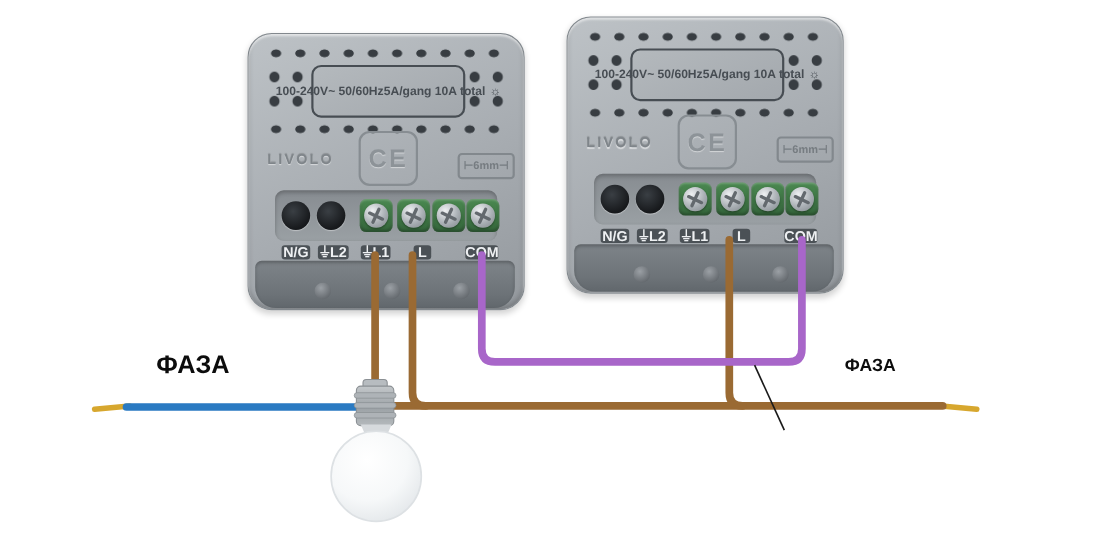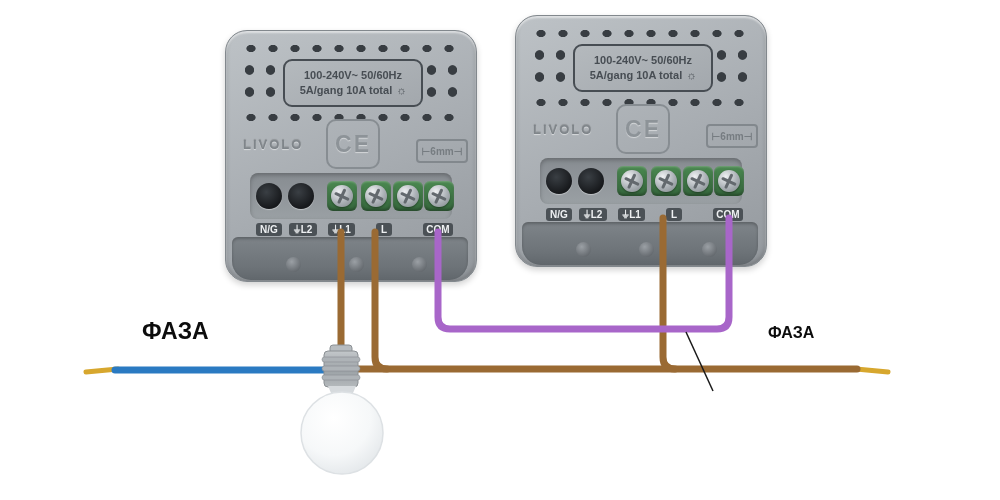--- a/index.html
+++ b/index.html
@@ -15,21 +15,21 @@
 
   .vent{position:absolute;background-image:radial-gradient(#383d42 4.2px,rgba(0,0,0,0) 5px);
         background-size:22px 17px;}
   .v-top{left:14px;top:9px;width:222px;height:17px}
   .v-lu{left:13px;top:28px;width:42px;height:44px;background-size:21px 22px}
   .v-ru{left:195px;top:28px;width:42px;height:44px;background-size:21px 22px}
   .v-mid{left:14px;top:78px;width:222px;height:17px}
 
   .spec{position:absolute;left:57px;top:28px;width:136px;height:44px;border:2.5px solid #474d53;
     border-radius:9px;background:linear-gradient(155deg,#b4b9bd,#a3a8ad);
-    display:flex;flex-direction:column;align-items:center;justify-content:center;
+    display:flex;align-items:center;justify-content:center;
     color:#474d53;font-size:11px;font-weight:bold;line-height:15px;white-space:nowrap;}
   .spec .sun{margin-left:4px;font-size:11px}
 
   .brand{position:absolute;left:17px;top:106px;font-size:13px;font-weight:bold;letter-spacing:2px;
     color:#7f858a;text-shadow:0 1px 1px rgba(255,255,255,.55),0 -1px 1px rgba(0,0,0,.2);}
   .ce{position:absolute;left:100px;top:88px;width:50px;height:46px;border:2.5px solid #878d92;border-radius:10px;
     display:flex;align-items:center;justify-content:center;font-size:23px;font-weight:bold;letter-spacing:2px;
     color:#8d9398;text-shadow:0 1px 1px rgba(255,255,255,.5);}
   .gap{position:absolute;left:190px;top:108px;width:48px;height:20px;border:2px solid #82888d;border-radius:4px;
     display:flex;align-items:center;justify-content:center;font-size:10px;font-weight:bold;color:#767c81;}
@@ -44,21 +44,21 @@
     box-shadow:inset 0 1px 2px rgba(255,255,255,.25),inset 0 -2px 3px rgba(0,0,0,.3);}
   .t1{left:101px}.t2{left:135px}.t3{left:167px}.t4{left:198px}
   .screw{position:absolute;left:4px;top:4px;width:22px;height:22px;border-radius:50%;
     background:radial-gradient(circle at 35% 30%,#eef0f2,#aab0b5 55%,#7f858a);box-shadow:0 1px 2px rgba(0,0,0,.4);}
   .screw::before,.screw::after{content:"";position:absolute;left:3px;top:10px;width:16px;height:2.5px;
     background:#63696e;border-radius:2px;}
   .screw::before{transform:rotate(25deg)}
   .screw::after{transform:rotate(115deg)}
 
   .tag{position:absolute;top:192px;height:13px;border-radius:3px;background:#4b5156;color:#eef0f2;
-    font-size:10px;font-weight:bold;line-height:13px;text-align:center;}
+    font-size:13px;font-weight:bold;line-height:13px;text-align:center;}
   .g1{left:30px;width:26px}.g2{left:63px;width:28px}.g3{left:102px;width:27px}.g4{left:150px;width:16px}.g5{left:197px;width:30px}
 
   .flange{position:absolute;left:6px;top:206px;width:236px;height:43px;border-radius:6px 6px 19px 19px;
     background:linear-gradient(#7e8489,#6d7378 70%,#61676c);box-shadow:inset 0 2px 3px rgba(0,0,0,.25);}
   .bscrew{position:absolute;top:20px;width:15px;height:15px;border-radius:50%;
     background:radial-gradient(circle at 38% 32%,#9ba0a5,#53585d);}
   .b1{left:54px}.b2{left:117px}.b3{left:180px}
 
   
   .lbl{position:absolute;color:#0c0c0c;white-space:nowrap;}

